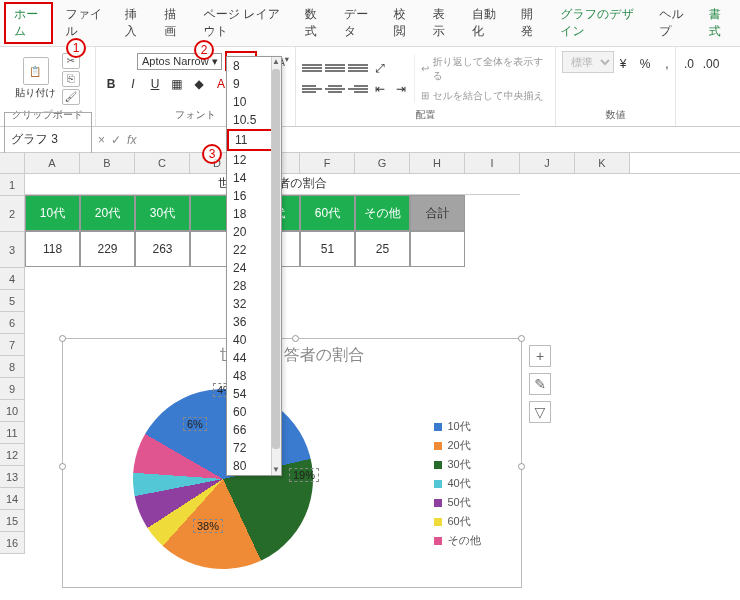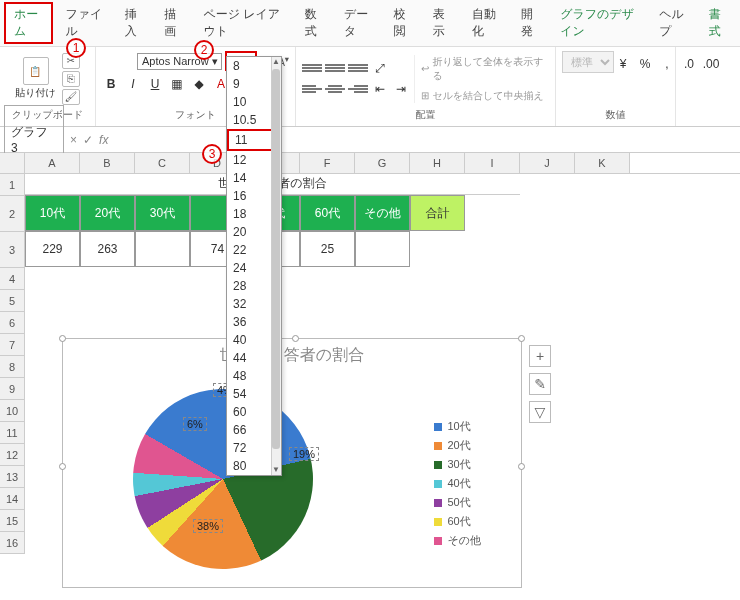--- a/index.html
+++ b/index.html
@@ -32,36 +32,36 @@
 .al-btn { width: 20px; height: 16px; display: flex; flex-direction: column; gap: 1px; justify-content: center; }
 .al-btn span { height: 2px; background: #777; display: block; }
 .wrap-text { font-size: 10px; color: #999; display: flex; align-items: center; gap: 3px; }
 
 .num-group select { border: 1px solid #bbb; font-size: 11px; padding: 1px 4px; width: 60px; color: #999; }
 .num-row { display: flex; gap: 4px; margin-top: 4px; }
 
 .circ { position: absolute; width: 20px; height: 20px; border: 2px solid #d00; border-radius: 50%; display: flex; align-items: center; justify-content: center; font-size: 12px; color: #d00; background: rgba(255,255,255,0.8); z-index: 100; }
 
 .formula-bar { display: flex; align-items: center; border-bottom: 1px solid #ccc; padding: 2px 4px; gap: 6px; height: 26px; }
-.name-box { border: 1px solid #aaa; padding: 18px 6px; font-size: 12px; width: 60px; }
+.name-box { border: 1px solid #aaa; padding: 18px 6px; font-size: 12px; width: 88px; }
 .fx-area { display: flex; gap: 6px; align-items: center; color: #888; font-size: 12px; }
 
 .grid-area { position: relative; }
 .col-headers { display: flex; border-bottom: 1px solid #ccc; }
 .corner { width: 25px; height: 20px; border-right: 1px solid #ccc; background: #f0f0f0; }
 .col-h { width: 55px; height: 20px; border-right: 1px solid #ccc; background: #f0f0f0; display: flex; align-items: center; justify-content: center; font-size: 11px; color: #555; }
 .row-h { width: 25px; border-right: 1px solid #ccc; border-bottom: 1px solid #ccc; background: #f0f0f0; display: flex; align-items: center; justify-content: center; font-size: 11px; color: #555; }
 .row-h.r1 { height: 22px; } .row-h.r2 { height: 36px; } .row-h.r3 { height: 36px; } .row-h.rn { height: 22px; }
 
 .cells { position: absolute; left: 25px; top: 20px; }
 .trow { display: flex; }
 .tcell { width: 55px; border: 1px solid #999; display: flex; align-items: center; justify-content: center; font-size: 12px; }
 .tcell.title { height: 22px; border: none; border-bottom: 1px solid #ccc; justify-content: center; }
 .tcell.hdr { height: 36px; background: #1eb050; color: #fff; }
-.tcell.hdrw { height: 36px; background: #bef264; border: 1px solid #999; }
+.tcell.hdrw { height: 36px; background: #a3a3a3; border: 1px solid #999; }
 .tcell.val { height: 36px; background: #fff; }
 
 .chart-box { position: absolute; left: 62px; top: 338px; width: 460px; height: 250px; border: 1px solid #bbb; background: #fff; }
 .chart-handle { position: absolute; width: 7px; height: 7px; border: 1px solid #999; background: #fff; border-radius: 50%; }
 .chart-title { text-align: center; font-size: 16px; color: #888; margin-top: 6px; }
 .chart-side { position: absolute; right: -30px; top: 6px; display: flex; flex-direction: column; gap: 6px; }
 .side-btn { width: 22px; height: 22px; border: 1px solid #bbb; display: flex; align-items: center; justify-content: center; font-size: 14px; background: #fff; color: #666; }
 
 .legend { position: absolute; right: 40px; top: 80px; font-size: 11px; color: #555; }
 .legend div { display: flex; align-items: center; gap: 5px; margin-bottom: 4px; }
@@ -270,41 +270,42 @@
       <div class="tcell hdr">10代</div>
       <div class="tcell hdr">20代</div>
       <div class="tcell hdr">30代</div>
       <div class="tcell hdr"></div>
       <div class="tcell hdr">50代</div>
       <div class="tcell hdr">60代</div>
       <div class="tcell hdr">その他</div>
       <div class="tcell hdrw">合計</div>
     </div>
     <div class="trow">
+      <div class="tcell val">118</div>
       <div class="tcell val">229</div>
       <div class="tcell val">263</div>
       <div class="tcell val"></div>
       <div class="tcell val">74</div>
       <div class="tcell val">51</div>
       <div class="tcell val">25</div>
       <div class="tcell val"></div>
     </div>
   </div>
 </div>
 
 <div class="chart-box">
   <div class="chart-handle" style="left:-4px;top:-4px"></div>
   <div class="chart-handle" style="right:-4px;top:-4px"></div>
   <div class="chart-handle" style="left:50%;top:-4px"></div>
   <div class="chart-handle" style="left:-4px;top:50%"></div>
   <div class="chart-handle" style="right:-4px;top:50%"></div>
   <div class="chart-title">世代別回答者の割合</div>
   <div class="pie"></div>
   <div class="pie-label" style="left:130px;top:180px">38%</div>
-  <div class="pie-label" style="left:226px;top:108px">19%</div>
+  <div class="pie-label" style="left:226px;top:129px">19%</div>
   <div class="pie-label" style="left:120px;top:78px">6%</div>
   <div class="pie-label" style="left:150px;top:44px">4%</div>
   <div class="legend">
     <div>
         <span class="lg-sw" style="background:#3a7bcf"></span>
         <span>10代</span>
       </div>
     <div>
         <span class="lg-sw" style="background:#ef8a36"></span>
         <span>20代</span>

